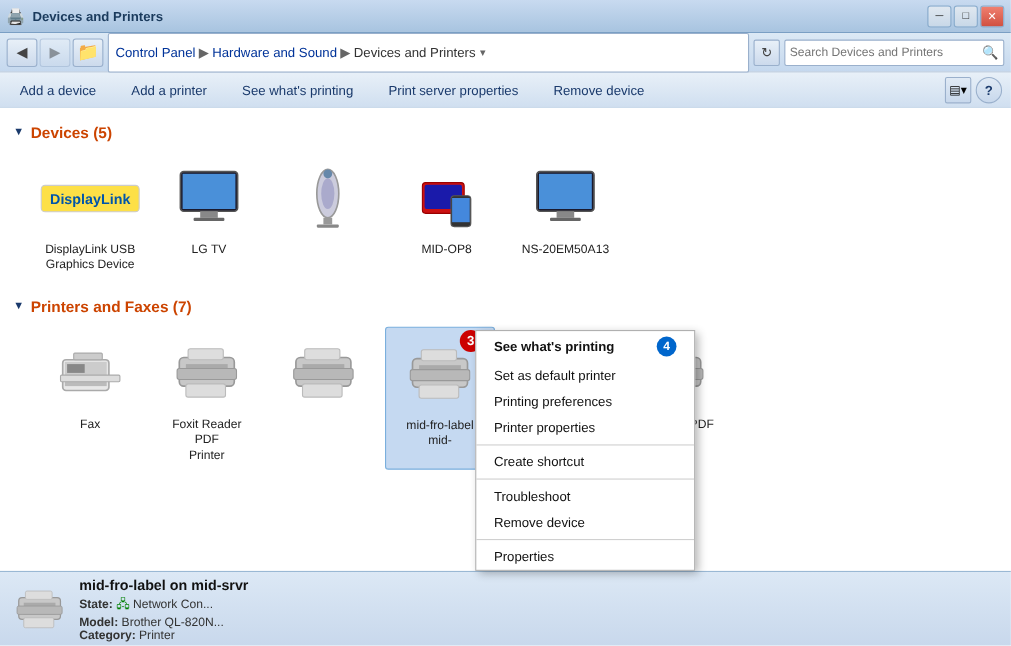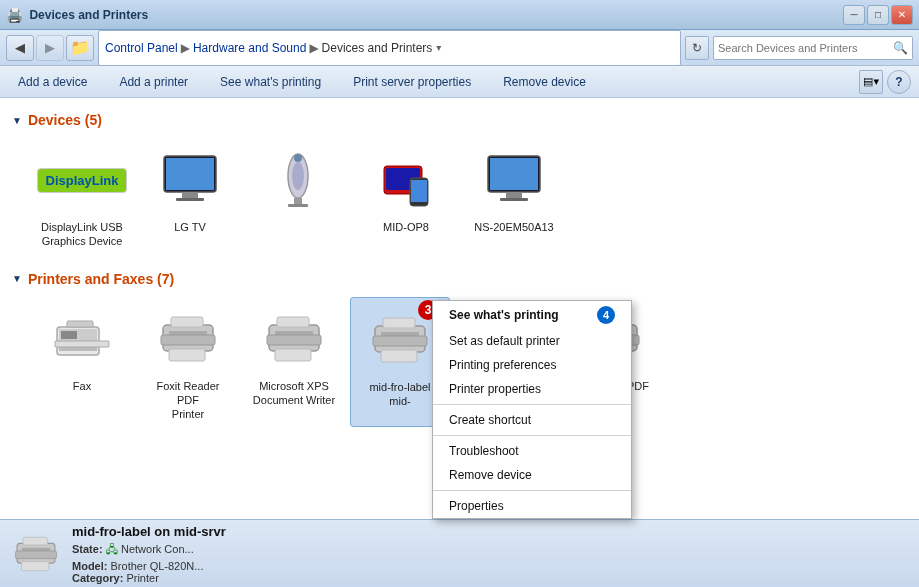--- a/index.html
+++ b/index.html
@@ -346,21 +346,21 @@
     .details-row span.label { font-weight: bold; }
     .state-icon { color: green; }
 
     
     .printer-svg { width: 58px; height: 52px; }
     .fax-svg { width: 58px; height: 52px; }
     .mfp-svg { width: 64px; height: 58px; }
 
     
     .displaylink-logo {
-      background: #84cc16;
+      background: #fde047;
       border: 1px solid #ccc;
       border-radius: 4px;
       padding: 4px 8px;
       font-size: 13px;
       font-weight: bold;
       color: #0055aa;
       white-space: nowrap;
     }
   </style>
 </head>
@@ -516,21 +516,20 @@
     <div class="device-item">
       <div class="device-icon">
         <svg class="printer-svg" viewBox="0 0 58 52">
           <rect x="4" y="12" width="50" height="26" rx="4" fill="#c8c8c8" stroke="#999" stroke-width="1.5"></rect>
           <rect x="10" y="18" width="38" height="14" fill="#aaa"></rect>
           <rect x="2" y="22" width="54" height="10" rx="2" fill="#b8b8b8" stroke="#999" stroke-width="1"></rect>
           <rect x="12" y="4" width="32" height="10" rx="2" fill="#ddd" stroke="#bbb" stroke-width="1"></rect>
           <rect x="10" y="36" width="36" height="12" rx="2" fill="#ddd" stroke="#bbb" stroke-width="1"></rect>
         </svg>
       </div>
-      <div class="device-label">Microsoft XPS<br>Document Writer</div>
     </div>
 
     <div class="device-item selected" style="position:relative;">
       <div class="device-icon" style="position:relative;">
         <svg class="printer-svg" viewBox="0 0 58 52">
           <rect x="4" y="12" width="50" height="26" rx="4" fill="#c8c8c8" stroke="#999" stroke-width="1.5"></rect>
           <rect x="10" y="18" width="38" height="14" fill="#aaa"></rect>
           <rect x="2" y="22" width="54" height="10" rx="2" fill="#b8b8b8" stroke="#999" stroke-width="1"></rect>
           <rect x="12" y="4" width="32" height="10" rx="2" fill="#ddd" stroke="#bbb" stroke-width="1"></rect>
           <rect x="10" y="36" width="36" height="12" rx="2" fill="#ddd" stroke="#bbb" stroke-width="1"></rect>

